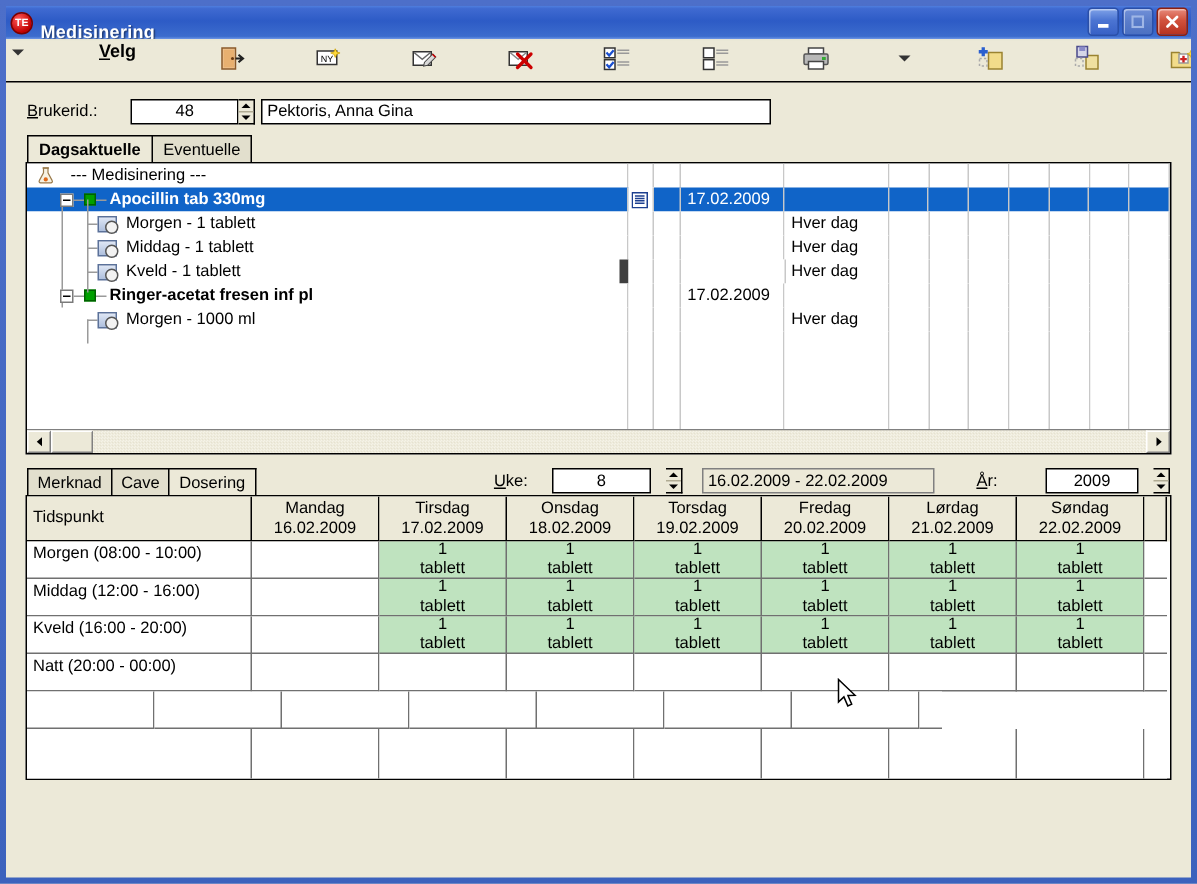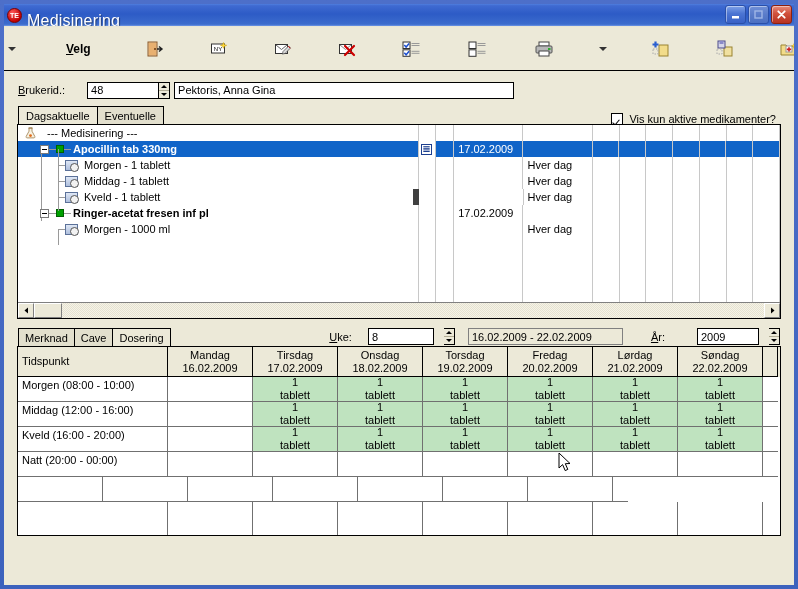--- a/index.html
+++ b/index.html
@@ -29,21 +29,21 @@
   .title-icon {
     width: 15px; height: 15px;
     border-radius: 50%;
     background: radial-gradient(circle at 35% 30%, #ff5b5b, #c10000 70%);
     border: 1px solid #7a0000;
     color: #fff; font-size: 7px; font-weight: bold;
     display: flex; align-items: center; justify-content: center;
     margin-right: 5px; flex: none;
   }
   .title-text {
-    color: #fff; font-weight: normal; font-size: 16px;
+    color: #fff; font-weight: bold; font-size: 12px;
     text-shadow: 1px 1px 1px rgba(0,0,0,.45);
     letter-spacing: .2px;
     margin-top: 12px;
   }
   .title-buttons {
     position: absolute; right: 2px; top: 1px;
     display: flex; gap: 2px;
   }
   .tbtn {
     width: 21px; height: 19px;
@@ -61,23 +61,23 @@
     position: absolute;
     left: 4px; top: 26px;
     width: 790px; height: 559px;
     background: #ece9d8;
     border-top: 1px solid #e8e5d4;
     overflow: hidden;
   }
 
   
   .toolbar {
-    height: 44px;
+    height: 28px;
     background: #ece9d8;
-    display: flex; align-items: center;
+    display: flex; align-items: flex-start;
     padding: 0 4px;
     border-bottom: 1px solid #000;
     gap: 44px;
   }
   .tb-arrow {
     width: 16px; height: 16px;
     display: flex; align-items: center; justify-content: center;
     color: #333; font-size: 8px;
   }
   .tb-arrow::after {
@@ -112,21 +112,21 @@
   .lbl { font-size: 11px; color: #000; }
   .lbl u { text-decoration: underline; }
   .field {
     background: #fff;
     border: 1px solid #000;
     height: 17px;
     display: flex; align-items: center;
     font-size: 11px;
     padding: 0 3px;
   }
-  .field.num { width: 72px; justify-content: flex-start; }
+  .field.num { width: 72px; justify-content: center; }
   .spinner {
     width: 11px; height: 17px;
     border: 1px solid #000; border-left: none;
     background: #ece9d8;
     display: flex; flex-direction: column;
   }
   .spinner div {
     flex: 1; display: flex; align-items: center; justify-content: center;
     font-size: 5px; line-height: 5px; color: #000;
   }
@@ -157,21 +157,21 @@
   
   .tabstrip { padding-left: 14px; height: 19px; display: flex; align-items: flex-end; }
   .tab {
     height: 18px; padding: 0 7px;
     font-size: 11px;
     border: 1px solid #000; border-bottom: none;
     display: flex; align-items: center;
     background: #ece9d8;
     margin-right: -1px;
   }
-  .tab.active { background: #ece9d8; font-weight: normal; position: relative; z-index: 2; }
+  .tab.active { background: #ece9d8; font-weight: bold; position: relative; z-index: 2; }
   .tab.inactive { background: #e2dfcd; }
 
   
   .gridwrap {
     margin: 0 13px; height: 195px;
     border: 1px solid #000;
     background: #fff;
     position: relative; overflow: hidden;
   }
   .gridhdr { display: flex; height: 18px; background: #ece9d8; border-bottom: 1px solid #000; }

